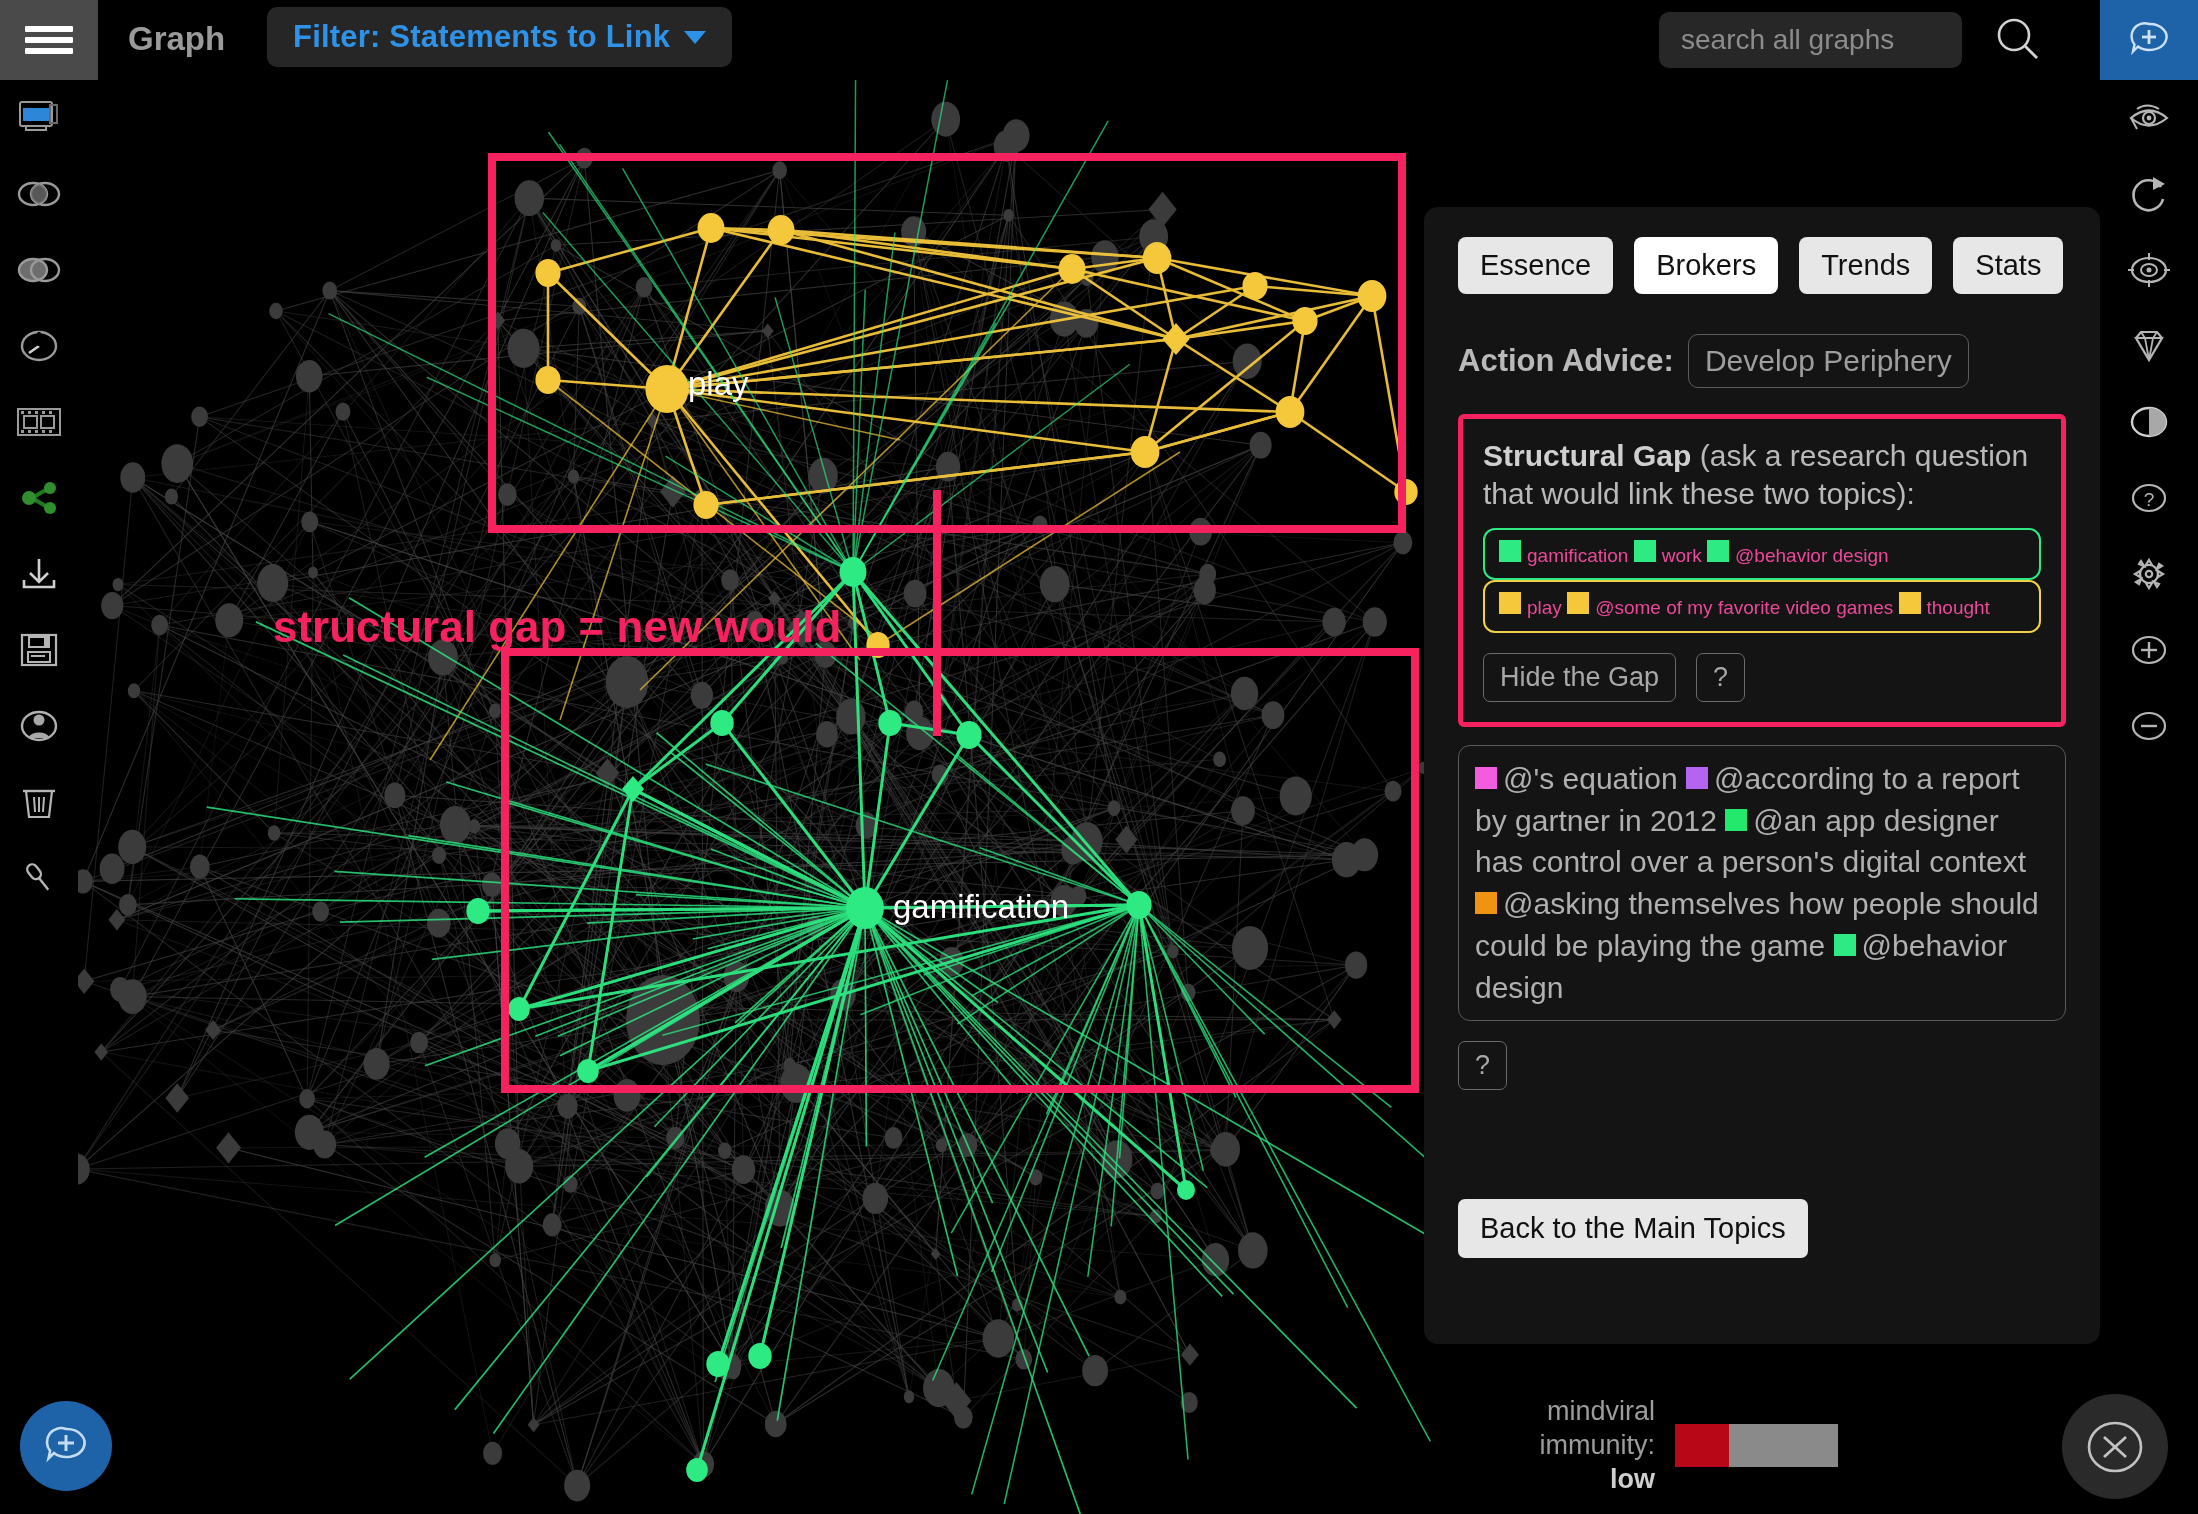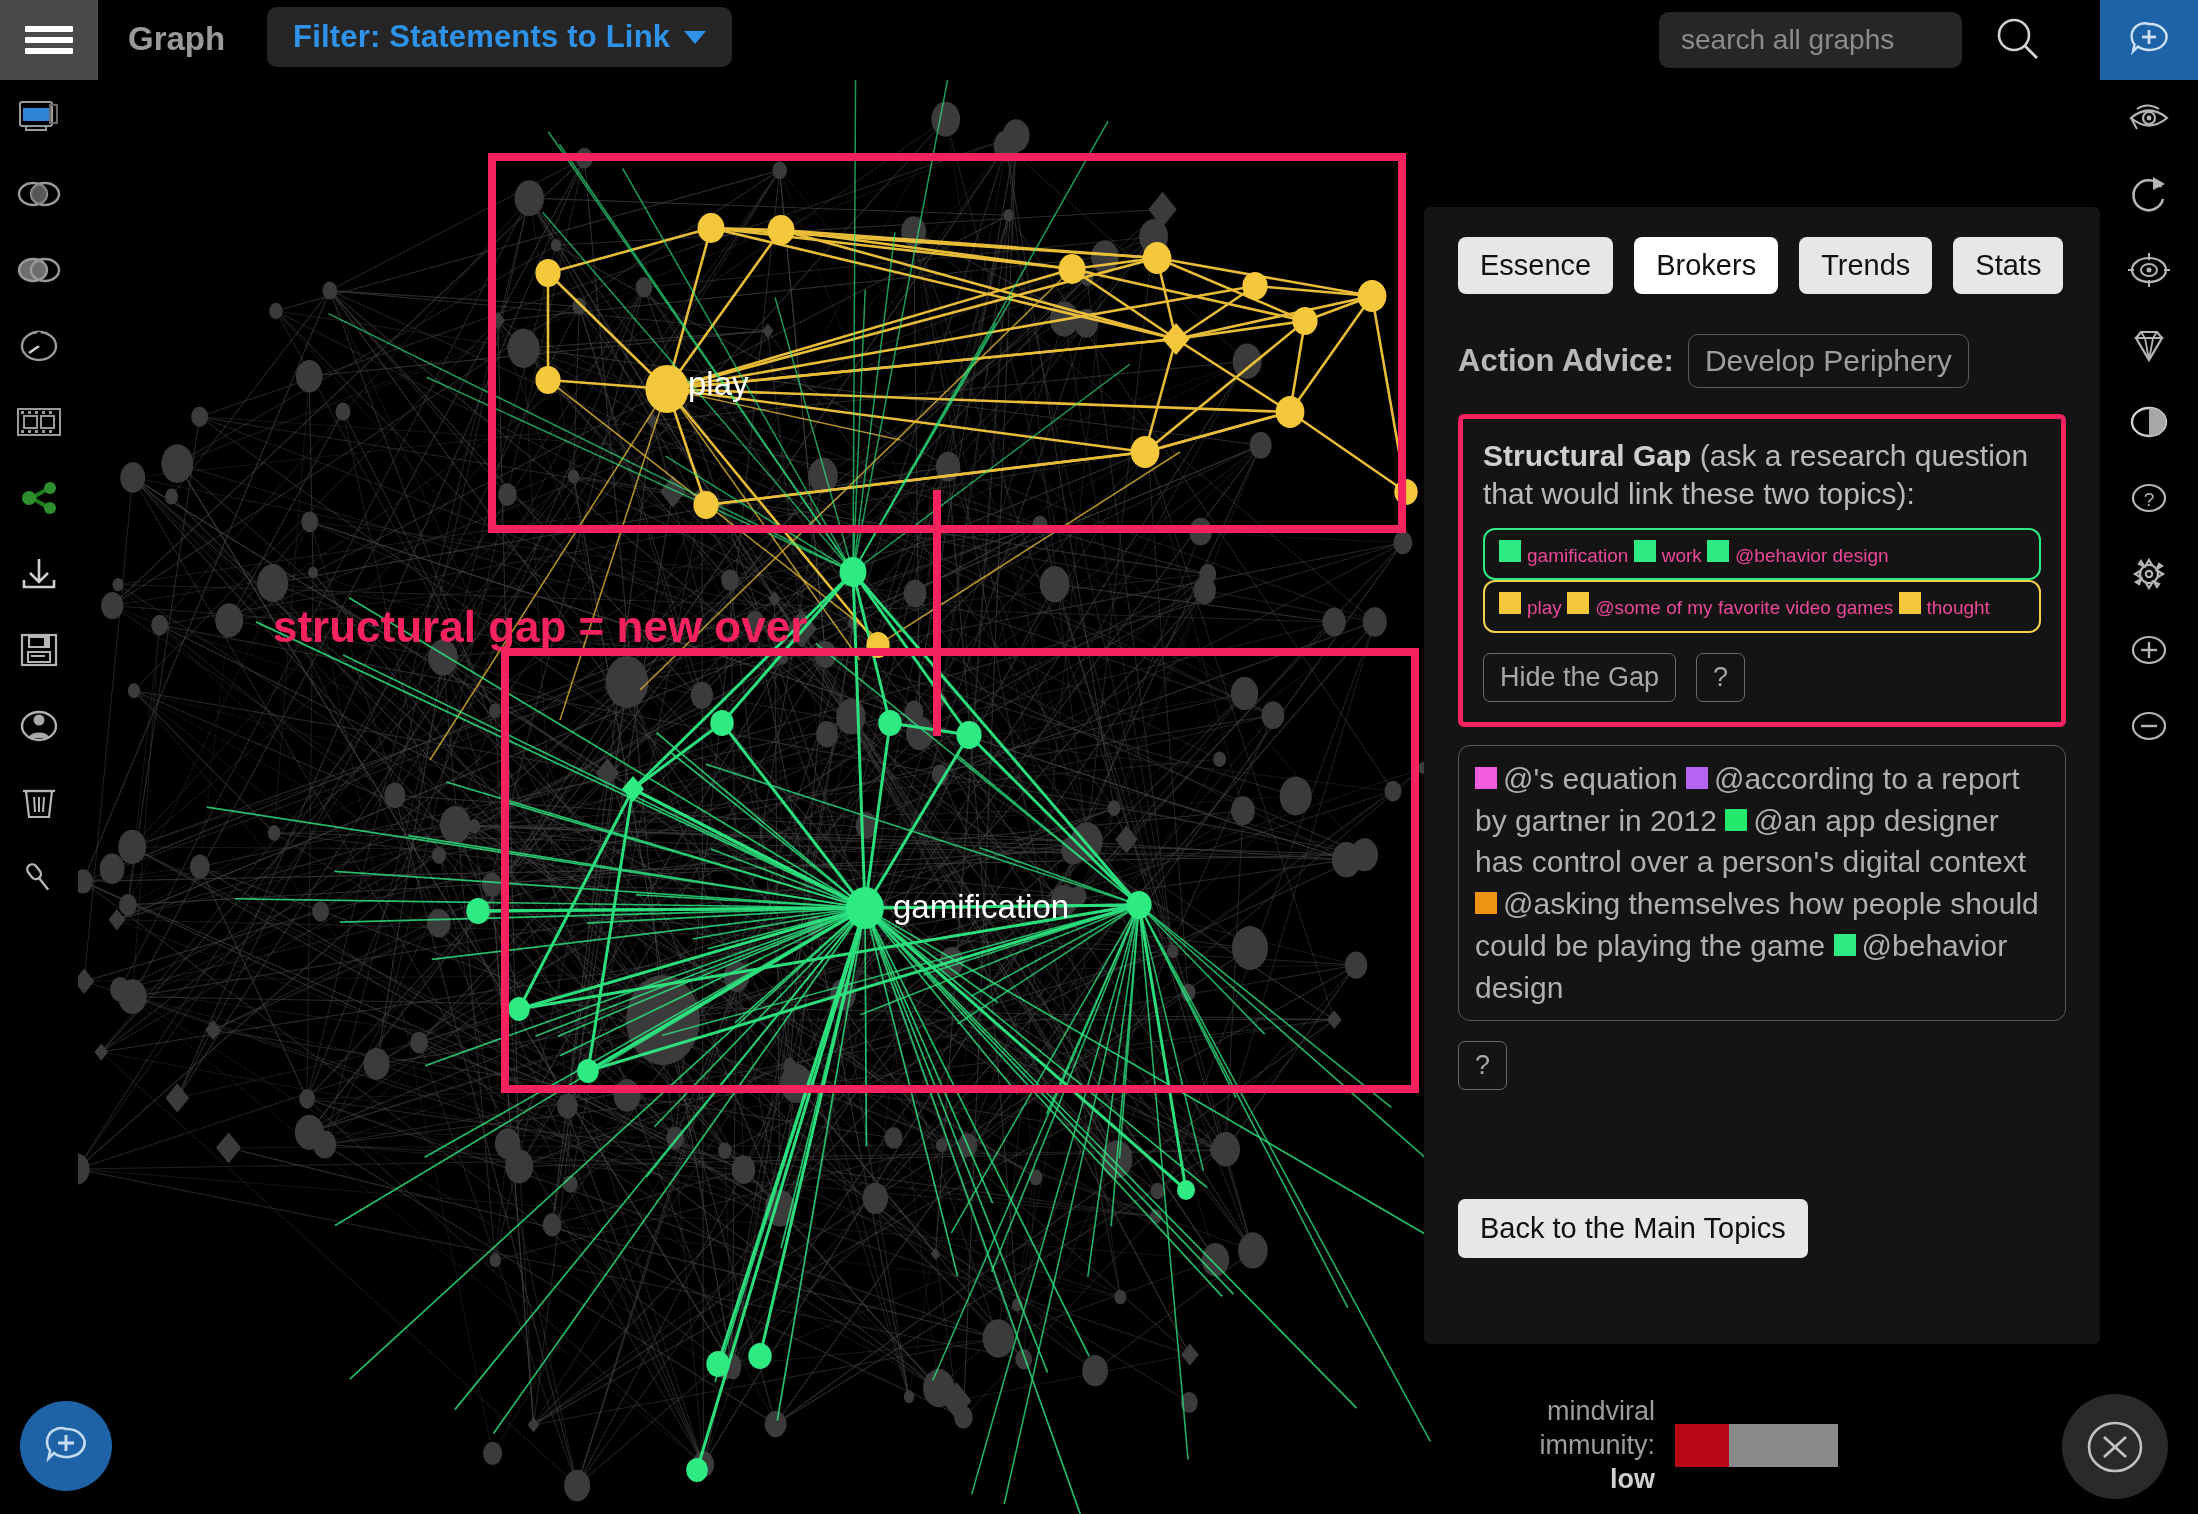--- a/index.html
+++ b/index.html
@@ -73,21 +73,21 @@
     writing-mode: vertical-rl; color: #000; font-size: 30px; font-weight: bold;
     white-space: nowrap; letter-spacing: .5px;
   }
 
   
   #graphCanvas { position: absolute; left: 0; top: 0; width: 2198px; height: 1514px; z-index: 5; }
 
   
   #panel {
     position: absolute; left: 1424px; top: 207px; width: 676px; height: 1137px;
-    background: #141414; border-radius: 6px; z-index: 35;
+    background: #141414; border-radius: 14px; z-index: 35;
     padding: 30px 34px 0 34px;
   }
   .tabrow { display: flex; gap: 21px; margin-bottom: 40px; }
   .tab {
     background: #e7e7e7; color: #111; border: none; border-radius: 8px;
     font-size: 29px; padding: 12px 22px; cursor: pointer;
     font-family: "Liberation Sans", sans-serif;
   }
   .tab.active { background: #fff; }
 
@@ -1106,21 +1106,21 @@
         <ellipse cx="760" cy="1356" rx="11.700000000000001" ry="13" fill="#2dea83"></ellipse>
         <ellipse cx="697" cy="1470" rx="10.8" ry="12" fill="#2dea83"></ellipse>
         <ellipse cx="1186" cy="1190" rx="9" ry="10" fill="#2dea83"></ellipse>
       </g>
 
     <rect x="492" y="157" width="910" height="372" fill="none" stroke="#f5225f" stroke-width="8"></rect>
     <rect x="505" y="652" width="910" height="437" fill="none" stroke="#f5225f" stroke-width="8"></rect>
     <line x1="937" y1="490" x2="937" y2="736" stroke="#f5225f" stroke-width="8"></line>
   </svg>
 
-  <div id="gapAnnotation">structural gap = new over</div>
+  <div id="gapAnnotation">structural gap = new would</div>
   <div class="nodeLabel" style="left:688px; top:365px;">play</div>
   <div class="nodeLabel" style="left:893px; top:888px;">gamification</div>
 
   <div id="leftbar">
     <div class="lic">
       <svg width="44" height="40" viewBox="0 0 44 40">
           <rect x="3" y="4" width="32" height="24" rx="2" fill="none" stroke="#9a9a9a" stroke-width="2"></rect>
           <rect x="6" y="10" width="26" height="13" fill="#2e86d8"></rect>
           <rect x="9" y="28" width="20" height="4" fill="none" stroke="#9a9a9a" stroke-width="2"></rect>
           <rect x="33" y="7" width="7" height="18" fill="none" stroke="#6a6a6a" stroke-width="2"></rect>

